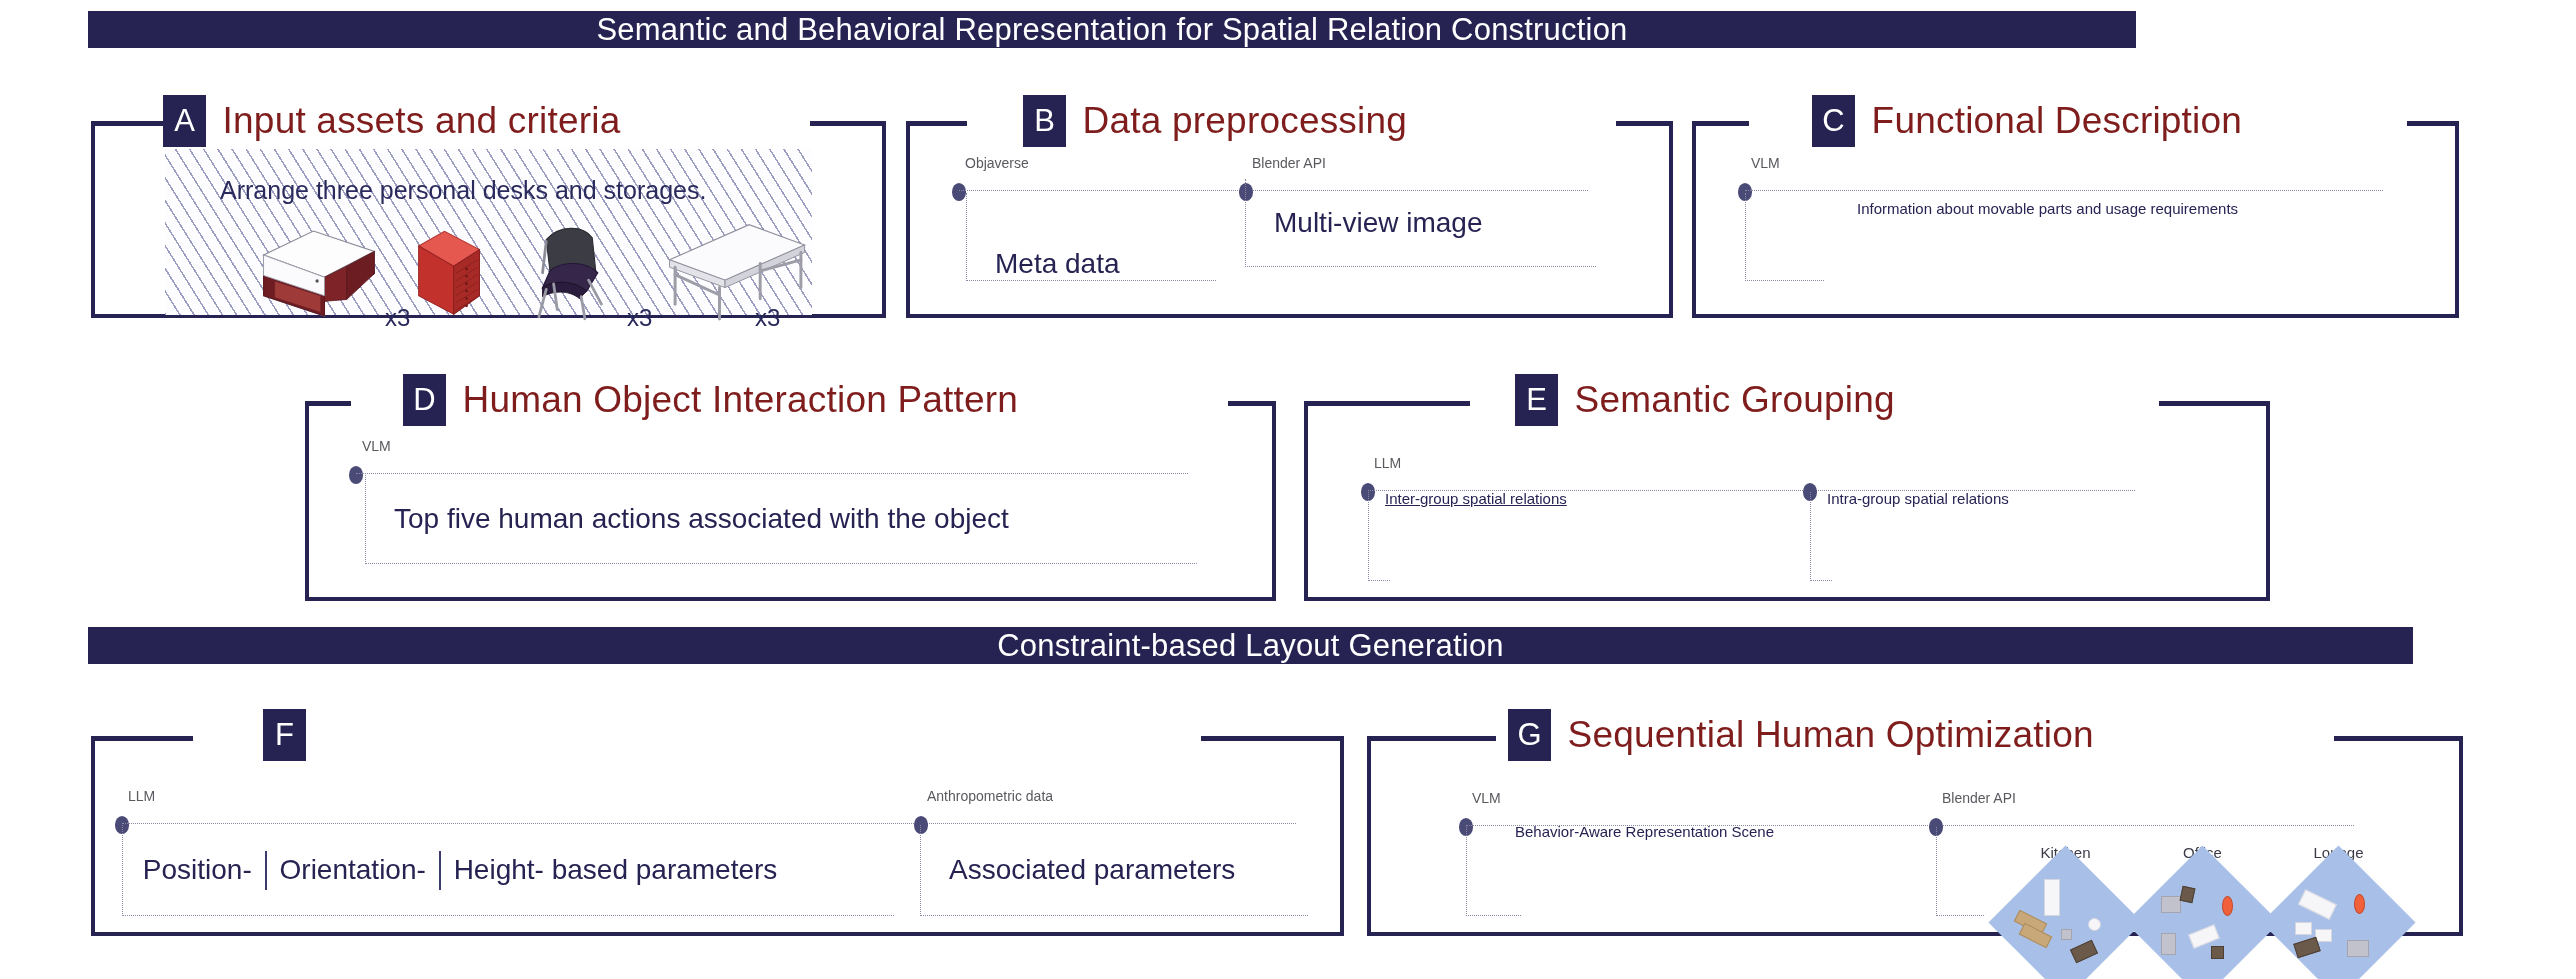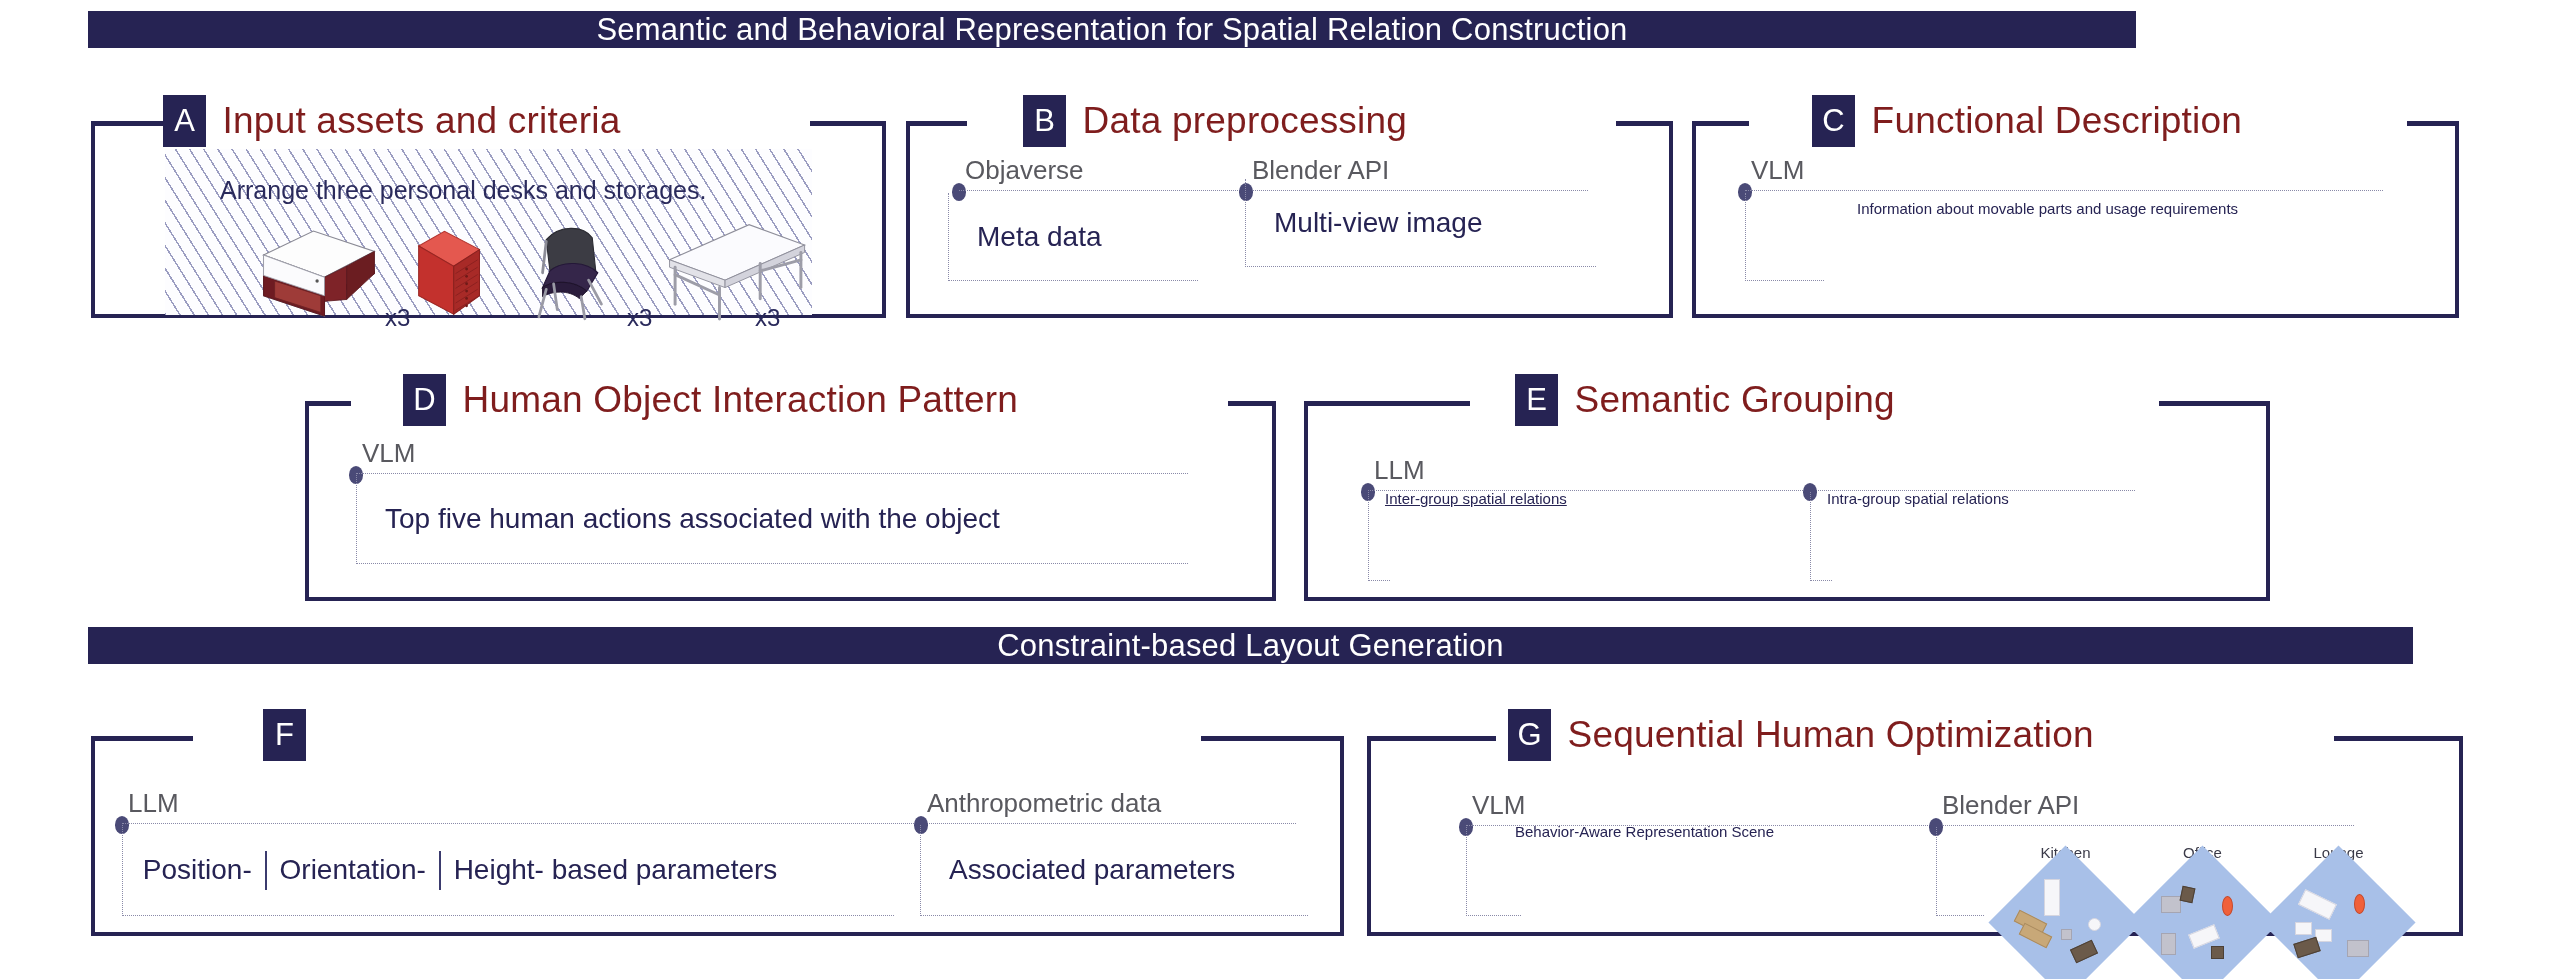--- a/index.html
+++ b/index.html
@@ -56,21 +56,21 @@
     position:absolute; left:0; top:0;
     width:14px;height:17.6px;border-radius:50%;
     background:#4a4a77;
   }
   .node .toprule{
     position:absolute; left:6.5px; top:7.4px; height:0;
     border-top:1.8px dotted #8a8aa8;
   }
   .node .nlabel{
     position:absolute; left:13px; top:-28px;
-    font-size:26px;color:#59595f;white-space:nowrap;
+    font-size:14px;color:#59595f;white-space:nowrap;
   }
   .dbox{
     position:absolute;
     border:1.8px dotted #8a8aa8;
     border-top:none;border-right:none;
     display:flex; align-items:center;
   }
   .dbox .txt{
     font-size:28px;color:#262353;line-height:1.18;padding-left:28px;
     white-space:pre-line;
@@ -210,21 +210,21 @@
   <div class="panel-title" style="left:117px;top:3.7px;">
     <span class="badge">B</span>
     <span class="ttl">Data preprocessing</span>
   </div>
 
   <div class="node" style="left:46px;top:92px;">
     <span class="nlabel">Objaverse</span>
     <span class="dot"></span>
     <span class="toprule" style="width:629px;"></span>
   </div>
-  <div class="dbox full" style="left:42px;top:102px;width:250px;height:88px;">
+  <div class="dbox full" style="left:60px;top:102px;width:250px;height:88px;align-items:flex-end;">
     <span class="txt">Meta data</span>
   </div>
 
   <div class="node" style="left:333px;top:92px;">
     <span class="nlabel">Blender API</span>
     <span class="dot"></span>
   </div>
   <div class="dbox full" style="left:339px;top:88px;width:351px;height:88px;">
     <span class="txt">Multi-view image</span>
   </div>
@@ -261,21 +261,21 @@
   <div class="panel-title" style="left:98px;top:3.7px;">
     <span class="badge">D</span>
     <span class="ttl">Human Object Interaction Pattern</span>
   </div>
 
   <div class="node" style="left:44px;top:96px;">
     <span class="nlabel">VLM</span>
     <span class="dot"></span>
     <span class="toprule" style="width:832px;"></span>
   </div>
-  <div class="dbox full" style="left:51px;top:105px;width:832px;height:89px;">
+  <div class="dbox full" style="left:60px;top:105px;width:832px;height:89px;">
     <span class="txt">Top five human actions associated with the object</span>
   </div>
 </div>
 
 <div class="panel" style="left:1304px;top:370px;width:966px;height:231px;">
   <div class="frame" style="top:31px;"></div>
   <div class="frame-top-l" style="left:0;top:31px;width:166px;"></div>
   <div class="frame-top-r" style="right:0;top:31px;width:111px;"></div>
 
   <div class="panel-title" style="left:211px;top:3.7px;">

